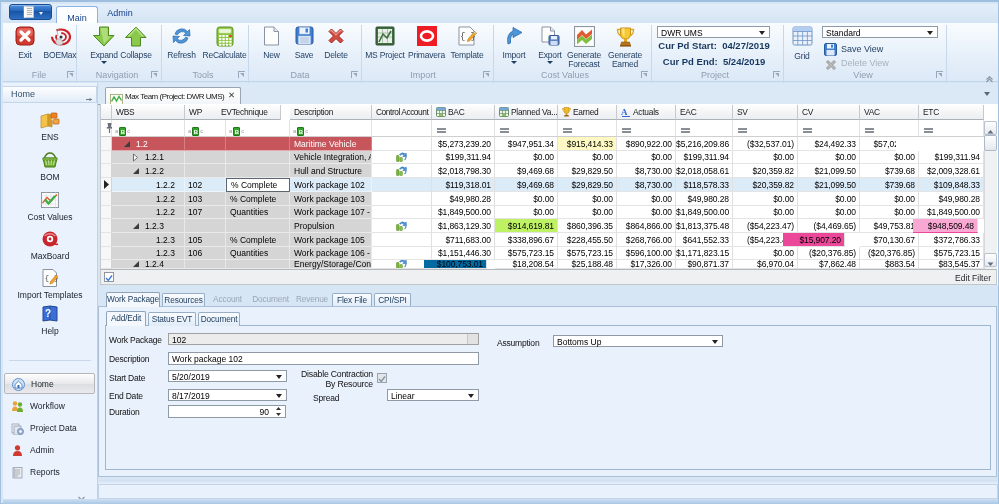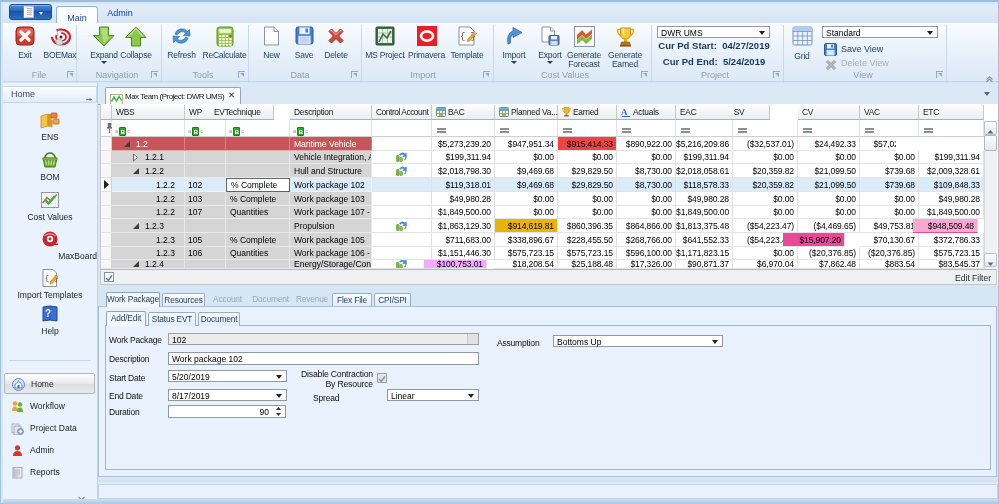--- a/index.html
+++ b/index.html
@@ -271,21 +271,21 @@
         <path d="M5 9.5 L8.5 13.5 L15 6" fill="none" stroke="#3fae49" stroke-width="2.4"></path>
       </svg></div>
 <div class="a" style="left:2px;top:210px;width:94px;text-align:center;font-size:8.5px;color:#20262c">Cost Values</div>
 <div class="a" style="left:39px;top:227px"><svg width="20" height="20" viewBox="0 0 20 20" style="">
         <circle cx="10" cy="10" r="7.5" fill="#c8252c"></circle>
         <path d="M4.5 7 Q10 2.5 15.5 7" stroke="#e8888c" stroke-width="1.4" fill="none"></path>
         <circle cx="10" cy="10" r="3.2" fill="#fff"></circle>
         <circle cx="10" cy="10" r="1.4" fill="#c8252c"></circle>
         <path d="M13 14 q3 2 5 1" stroke="#c8252c" stroke-width="1.6" fill="none"></path>
       </svg></div>
-<div class="a" style="left:2px;top:249px;width:94px;text-align:right;font-size:8.5px;color:#20262c">MaxBoard</div>
+<div class="a" style="left:2px;top:249px;width:94px;text-align:center;font-size:8.5px;color:#20262c">MaxBoard</div>
 <div class="a" style="left:39px;top:266px"><svg width="20" height="20" viewBox="0 0 20 20" style="">
         <path d="M3 1.5 H13 L16.5 5 V18.5 H3 z" fill="#fdfdfe" stroke="#8b93a2"></path>
         <text x="4.5" y="12" font-size="8" font-family="Liberation Mono,monospace" fill="#555">{ }</text>
         <path d="M10.5 13.5 L16 7 L18 8.6 L12.5 15.2 L10 16 z" fill="#f4a429" stroke="#b97b14" stroke-width=".6"></path>
       </svg></div>
 <div class="a" style="left:2px;top:288px;width:94px;text-align:center;font-size:8.5px;color:#20262c">Import Templates</div>
 <div class="a" style="left:39px;top:302px"><svg width="20" height="20" viewBox="0 0 20 20" style="">
         <path d="M3 3 Q10 1 17 3 V17 Q10 15 3 17 z" fill="#3a6fd8" stroke="#24478f"></path>
         <path d="M10 2.4 V16" stroke="#24478f" stroke-width=".8"></path>
         <text x="5" y="13" font-size="10" font-weight="bold" font-family="Liberation Sans,sans-serif" fill="#fff">?</text>
@@ -344,21 +344,21 @@
         <path d="M1.5 7.5 L4 3 L6.5 7 L9 2.5 L11.5 6.5" fill="none" stroke="#3fae49" stroke-width="1.4"></path>
       </svg></div>
 <div class="a" style="left:124px;top:90px;font-size:8px;letter-spacing:-0.5px;color:#1a1a1a">Max Team (Project: DWR UMS)</div>
 <div class="a" style="left:227px;top:88px;font-size:8.5px;color:#3a3a3a">✕</div>
 <div class="a" style="left:983px;top:90px;width:0;height:0;border-left:3.5px solid transparent;border-right:3.5px solid transparent;border-top:4px solid #5a6775"></div>
 <div class="a" style="left:99px;top:102px;width:898px;height:181px;background:#fff;border-left:1px solid #c6cacf"></div>
 <div class="a" style="left:0;top:103px;width:999px;height:15px">
 <div class="gh" style="left:100px;width:11px;"></div>
 <div class="gh" style="left:111px;width:73px;">WBS</div>
 <div class="gh" style="left:184px;width:41px;">WP</div>
-<div class="gh" style="left:209px;width:64px;">EVTechnique</div>
+<div class="gh" style="left:216px;width:64px;">EVTechnique</div>
 <div class="gh" style="left:289px;width:82px;">Description</div>
 <div class="gh" style="left:371px;width:60px;letter-spacing:-0.45px;">Control Account</div>
 <div class="gh" style="left:431px;width:63px;"><span style="display:inline-block;vertical-align:-2px;margin-right:2px"><svg width="10" height="10" viewBox="0 0 10 10" style="">
             <rect x=".5" y=".5" width="9" height="9" rx="1" fill="#eef4ea" stroke="#6c8f6c"></rect>
             <rect x=".5" y=".5" width="9" height="3" fill="#74a8d8"></rect>
             <path d="M.5 3.5 h9 M.5 6.5 h9 M3.5 3.5 v6 M6.5 3.5 v6" stroke="#6c8f6c" stroke-width=".7"></path>
             <rect x="3.7" y="6.7" width="2.6" height="2.6" fill="#8cc14c"></rect>
           </svg></span>BAC</div>
 <div class="gh" style="left:494px;width:63px;"><span style="display:inline-block;vertical-align:-2px;margin-right:2px"><svg width="10" height="10" viewBox="0 0 10 10" style="">
             <rect x=".5" y=".5" width="9" height="9" rx="1" fill="#eef4ea" stroke="#6c8f6c"></rect>
@@ -370,21 +370,21 @@
             <path d="M2 .5 H7 V4 Q7 6.5 4.5 6.5 Q2 6.5 2 4 z" fill="#f0b929" stroke="#b5831b" stroke-width=".5"></path>
             <path d="M2 1.5 H.5 Q.5 4 2.3 4.6 M7 1.5 H8.5 Q8.5 4 6.7 4.6" fill="none" stroke="#d09a1e" stroke-width=".8"></path>
             <rect x="3.7" y="6.5" width="1.6" height="1.5" fill="#c78f1c"></rect>
             <path d="M2.5 8 H6.5 L7 9.5 H2 z" fill="#9a6314"></path>
           </svg></span>Earned</div>
 <div class="gh" style="left:616px;width:59px;"><span style="display:inline-block;vertical-align:-2px;margin-right:2px"><svg width="10" height="10" viewBox="0 0 10 10" style="">
             <text x="0" y="8" font-size="9" font-weight="bold" font-family="Liberation Serif,serif" fill="#2e6bd6">A</text>
             <path d="M1 9.5 h8" stroke="#2e6bd6" stroke-width="1"></path>
           </svg></span>Actuals</div>
 <div class="gh" style="left:675px;width:57px;">EAC</div>
-<div class="gh" style="left:704px;width:65px;text-align:center;">SV</div>
+<div class="gh" style="left:732px;width:65px;">SV</div>
 <div class="gh" style="left:797px;width:62px;">CV</div>
 <div class="gh" style="left:859px;width:59px;">VAC</div>
 <div class="gh" style="left:918px;width:65px;">ETC</div>
 </div>
 <div class="a" style="left:0;top:118px;width:999px;height:17px">
 <div class="gf" style="left:100px;width:11px"><svg width="9" height="12" style="margin-left:1px;margin-top:2px">
           <path d="M2.5 1 h4 l-.7 4 h-2.6 z" fill="#6a6f76"></path>
           <rect x="1.8" y="5" width="5.4" height="1.6" fill="#6a6f76"></rect>
           <path d="M4.5 6.6 V11" stroke="#6a6f76" stroke-width="1.2"></path>
         </svg></div>
@@ -410,21 +410,21 @@
 <div class="gc" style="left:225px;width:64px;background:#c6565b;border-right:1px solid rgba(255,255,255,.25);border-bottom:1px solid rgba(255,255,255,.5);color:#fff"></div>
 <div class="gc" style="left:289px;width:82px;background:#c6565b;border-right:1px solid rgba(255,255,255,.25);border-bottom:1px solid rgba(255,255,255,.5);color:#fff"></div>
 <svg width="8" height="8" style="position:absolute;left:122px;top:3px">
         <path d="M7 1 L7 7 L1 7 z" fill="#3c3c3c"></path>
       </svg>
 <div class="a" style="left:135px;top:0;height:14px;line-height:14px;font-size:8.5px;color:#fff">1.2</div>
 <div class="a" style="left:293px;top:0;width:77px;height:14px;line-height:14px;font-size:8.5px;color:#fff;white-space:nowrap;overflow:hidden">Maritime Vehicle</div>
 <div class="gc" style="left:371px;width:60px;background:#fff;border-bottom:1px solid #e4e4e4"></div>
 <div class="gc num" style="left:431px;width:63px;background:#fff;border-bottom:1px solid #e4e4e4;line-height:14px">$5,273,239.20</div>
 <div class="gc num" style="left:494px;width:63px;background:#fff;border-bottom:1px solid #e4e4e4;line-height:14px">$947,951.34</div>
-<div class="gc num" style="left:557px;width:59px;background:#ef4444;border-bottom:1px solid #e4e4e4;line-height:14px">$915,414.33</div>
+<div class="gc num" style="left:557px;width:59px;background:#fef9c3;border-bottom:1px solid #e4e4e4;line-height:14px">$915,414.33</div>
 <div class="gc num" style="left:616px;width:59px;background:#fff;border-bottom:1px solid #e4e4e4;line-height:14px">$890,922.00</div>
 <div class="gc num" style="left:675px;width:57px;background:#fff;border-bottom:1px solid #e4e4e4;line-height:14px">$5,216,209.86</div>
 <div class="gc num" style="left:732px;width:65px;background:#fff;border-bottom:1px solid #e4e4e4;line-height:14px">($32,537.01)</div>
 <div class="gc num" style="left:797px;width:62px;background:#fff;border-bottom:1px solid #e4e4e4;line-height:14px">$24,492.33</div>
 <div class="gc num" style="left:859px;width:59px;background:#fff;border-bottom:1px solid #e4e4e4;line-height:14px">$57,029.34</div>
 <div class="gc num" style="left:918px;width:65px;background:#fff;border-bottom:1px solid #e4e4e4;line-height:14px">$4,325,287.86</div>
 </div>
 <div class="a" style="left:0;top:149px;width:999px;height:13px;overflow:hidden">
 <div class="gc" style="left:100px;width:11px;background:#f7f7f7;border-right:1px solid #d4d4d4;border-bottom:1px solid #e4e4e4"></div>
 <div class="gc" style="left:111px;width:73px;background:#d5d5d5;border-right:1px solid rgba(255,255,255,.45);border-bottom:1px solid rgba(255,255,255,.5);color:#000"></div>
@@ -561,21 +561,21 @@
 <div class="a" style="left:293px;top:0;width:77px;height:14px;line-height:14px;font-size:8.5px;color:#000;white-space:nowrap;overflow:hidden">Propulsion</div>
 <div class="gc" style="left:371px;width:60px;background:#fff;border-bottom:1px solid #e4e4e4">
         <div style="margin:2px auto 0;width:11px"><svg width="11" height="10" viewBox="0 0 11 10" style="">
             <rect x="0.5" y="3.5" width="2.6" height="6" rx=".5" fill="#7ab33e" stroke="#588c25" stroke-width=".5"></rect>
             <rect x="3.8" y="5.5" width="2.6" height="4" rx=".5" fill="#8cc14c" stroke="#588c25" stroke-width=".5"></rect>
             <path d="M3.5 2.5 Q6.5 -0.5 9 2 L10.2 1 L10.5 4.8 L6.8 4.5 L8 3.2 Q6 1.5 4.5 3.2 z" fill="#4f96d8" stroke="#2a6bb0" stroke-width=".5"></path>
             <path d="M9.5 4.5 q1 2-1 3.5" fill="none" stroke="#4f96d8" stroke-width="1.2"></path>
           </svg></div>
       </div>
 <div class="gc num" style="left:431px;width:63px;background:#fff;border-bottom:1px solid #e4e4e4;line-height:14px">$1,863,129.30</div>
-<div class="gc num" style="left:494px;width:63px;background:#eab308;border-bottom:1px solid #e4e4e4;line-height:14px">$914,619.81</div>
+<div class="gc num" style="left:494px;width:63px;background:#bef264;border-bottom:1px solid #e4e4e4;line-height:14px">$914,619.81</div>
 <div class="gc num" style="left:557px;width:59px;background:#fff;border-bottom:1px solid #e4e4e4;line-height:14px">$860,396.35</div>
 <div class="gc num" style="left:616px;width:59px;background:#fff;border-bottom:1px solid #e4e4e4;line-height:14px">$864,866.00</div>
 <div class="gc num" style="left:675px;width:57px;background:#fff;border-bottom:1px solid #e4e4e4;line-height:14px">$1,813,375.48</div>
 <div class="gc num" style="left:732px;width:65px;background:#fff;border-bottom:1px solid #e4e4e4;line-height:14px">($54,223.47)</div>
 <div class="gc num" style="left:797px;width:62px;background:#fff;border-bottom:1px solid #e4e4e4;line-height:14px">($4,469.65)</div>
 <div class="gc num" style="left:859px;width:59px;background:#fff;border-bottom:1px solid #e4e4e4;line-height:14px">$49,753.81</div>
 <div class="gc num" style="left:912px;width:65px;background:#f9a8d4;border-bottom:1px solid #ec4899;line-height:14px">$948,509.48</div>
 </div>
 <div class="a" style="left:0;top:231px;width:999px;height:14px;overflow:hidden">
 <div class="gc" style="left:100px;width:11px;background:#f7f7f7;border-right:1px solid #d4d4d4;border-bottom:1px solid #e4e4e4"></div>
@@ -631,21 +631,21 @@
 <div class="a" style="left:144px;top:0;height:9px;line-height:9px;font-size:8.5px;color:#000">1.2.4</div>
 <div class="a" style="left:293px;top:0;width:77px;height:9px;line-height:9px;font-size:8.5px;color:#000;white-space:nowrap;overflow:hidden">Energy/Storage/Conv...</div>
 <div class="gc" style="left:371px;width:60px;background:#fff;border-bottom:1px solid #e4e4e4">
         <div style="margin:-1px auto 0;width:11px"><svg width="11" height="10" viewBox="0 0 11 10" style="">
             <rect x="0.5" y="3.5" width="2.6" height="6" rx=".5" fill="#7ab33e" stroke="#588c25" stroke-width=".5"></rect>
             <rect x="3.8" y="5.5" width="2.6" height="4" rx=".5" fill="#8cc14c" stroke="#588c25" stroke-width=".5"></rect>
             <path d="M3.5 2.5 Q6.5 -0.5 9 2 L10.2 1 L10.5 4.8 L6.8 4.5 L8 3.2 Q6 1.5 4.5 3.2 z" fill="#4f96d8" stroke="#2a6bb0" stroke-width=".5"></path>
             <path d="M9.5 4.5 q1 2-1 3.5" fill="none" stroke="#4f96d8" stroke-width="1.2"></path>
           </svg></div>
       </div>
-<div class="gc num" style="left:423px;width:63px;background:#f0abfc;border-bottom:1px solid #e4e4e4;line-height:9px">$100,753.01</div>
+<div class="gc num" style="left:423px;width:63px;background:#0369a1;border-bottom:1px solid #e4e4e4;line-height:9px">$100,753.01</div>
 <div class="gc num" style="left:494px;width:63px;background:#fff;border-bottom:1px solid #e4e4e4;line-height:9px">$18,208.54</div>
 <div class="gc num" style="left:557px;width:59px;background:#fff;border-bottom:1px solid #e4e4e4;line-height:9px">$25,188.48</div>
 <div class="gc num" style="left:616px;width:59px;background:#fff;border-bottom:1px solid #e4e4e4;line-height:9px">$17,326.00</div>
 <div class="gc num" style="left:675px;width:57px;background:#fff;border-bottom:1px solid #e4e4e4;line-height:9px">$90,871.37</div>
 <div class="gc num" style="left:732px;width:65px;background:#fff;border-bottom:1px solid #e4e4e4;line-height:9px">$6,970.04</div>
 <div class="gc num" style="left:797px;width:62px;background:#fff;border-bottom:1px solid #e4e4e4;line-height:9px">$7,862.48</div>
 <div class="gc num" style="left:859px;width:59px;background:#fff;border-bottom:1px solid #e4e4e4;line-height:9px">$883.54</div>
 <div class="gc num" style="left:918px;width:65px;background:#fff;border-bottom:1px solid #e4e4e4;line-height:9px">$83,545.37</div>
 </div>
 <div class="a" style="left:983px;top:119px;width:13px;height:148px;background:#f0f1f3;border-left:1px solid #d8dade"></div>

